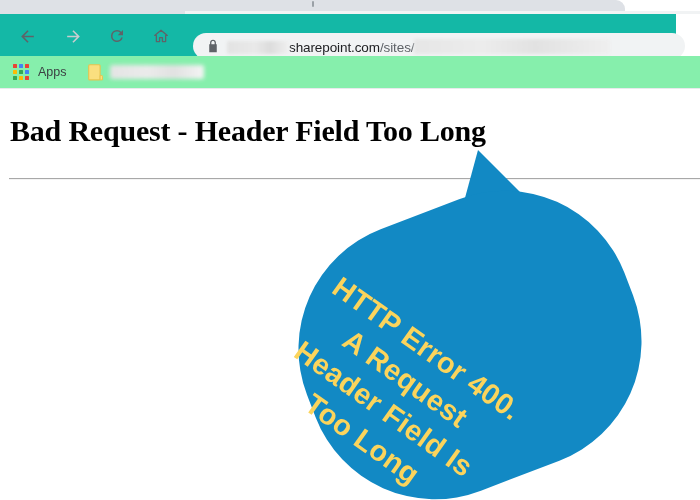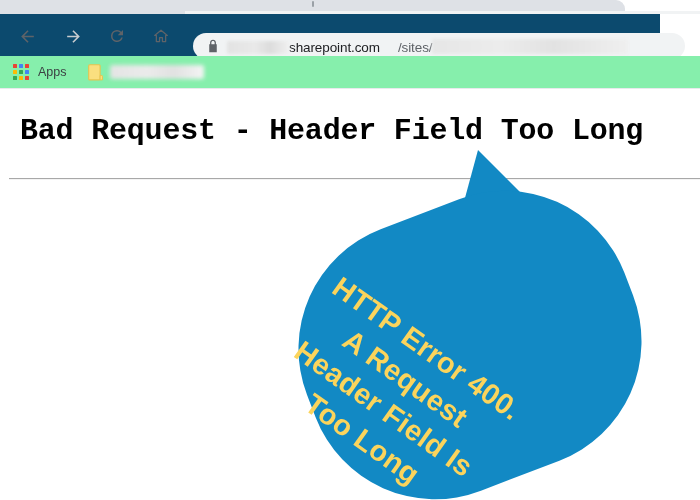--- a/index.html
+++ b/index.html
@@ -60,21 +60,22 @@
     width: 2px; height: 6px;
     background: #9aa0a6;
     border-radius: 1px;
   }
 
   #toolbar {
     position: absolute;
     left: 0; top: 14px;
     width: 660px;
     height: 42px;
-    background: #0c4a6e;
+    background: #14b8a6;
+    padding-left: 16px;
   }
   .nav-btn {
     position: absolute;
     top: 9px;
     width: 26px;
     height: 26px;
     display: flex;
     align-items: center;
     justify-content: center;
   }
@@ -121,21 +122,21 @@
     background: linear-gradient(90deg,#e3e3e3 0%,#e9e9e9 45%,#dcdcdc 70%,#f0f0f0 100%);
     filter: blur(1.6px);
   }
   #url-redact-2 {
     width: 196px;
     background: linear-gradient(90deg,#e6e6e6 0%,#ececec 35%,#e2e2e2 62%,#efefef 100%);
     filter: blur(1.8px);
     height: 15px;
   }
   .url-domain { color: #202124; }
-  .url-path { color: #5f6368; margin-left: 18px; }
+  .url-path { color: #5f6368; }
 
   #bookmarks-bar {
     position: absolute;
     left: 0; top: 56px;
     width: 700px;
     height: 32px;
     background: #86efac;
     display: flex;
     align-items: center;
   }
@@ -178,24 +179,24 @@
   #page-content {
     position: absolute;
     left: 0; top: 95px;
     width: 700px;
     height: 405px;
     background: #ffffff;
     z-index: 1;
   }
   #error-heading {
     position: absolute;
-    left: 20px;
+    left: 10px;
     top: 19px;
     margin: 0;
-    font-family: Liberation Mono, monospace;
+    font-family: Liberation Serif, serif;
     font-weight: bold;
     font-size: 30px;
     line-height: 34px;
     color: #000000;
     letter-spacing: -0.2px;
     white-space: nowrap;
   }
   #error-divider {
     position: absolute;
     left: 9px;

